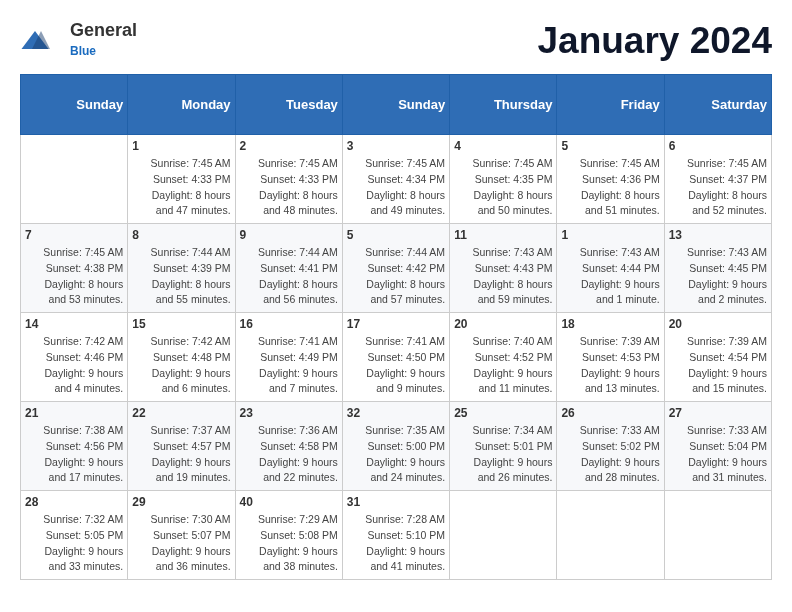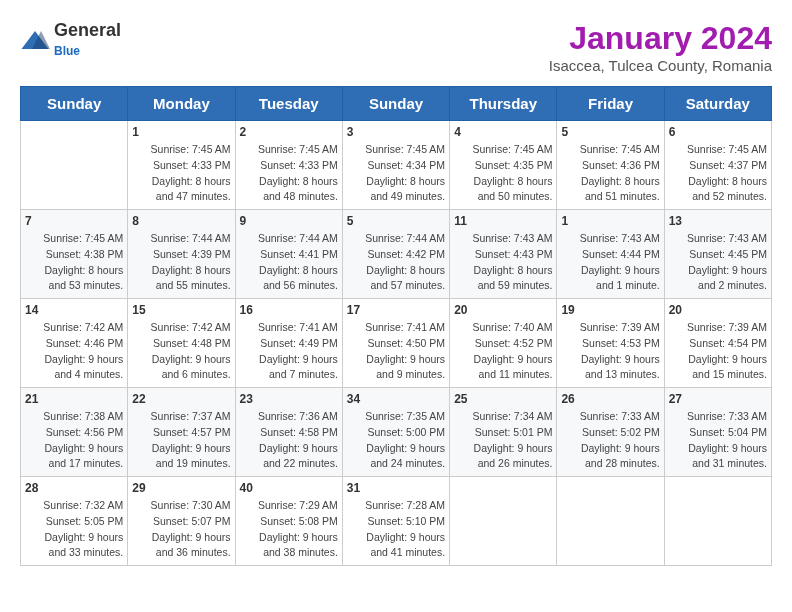--- a/index.html
+++ b/index.html
@@ -12,59 +12,59 @@
     }
     .header {
       display: flex;
       justify-content: space-between;
       align-items: flex-start;
       margin-bottom: 12px;
     }
     .logo {
       display: flex;
       align-items: center;
-      gap: 4px;
+      gap: 20px;
     }
     .logo-text-general {
       font-size: 18px;
       font-weight: bold;
       color: #333;
     }
     .logo-text-blue {
       font-size: 12px;
       font-weight: bold;
       color: #1a6bbf;
     }
     .logo-icon {
       width: 30px;
       height: 24px;
     }
     .title-block {
       text-align: right;
     }
     .month-title {
-      font-size: 32px;
-      font-weight: bold;
-      color: #a21caf;
+      font-size: 37px;
+      font-weight: bold;
+      color: #0f172a;
     }
     .location-title {
       font-size: 15px;
       color: #555;
     }
     .calendar {
       width: 100%;
       border-collapse: collapse;
       font-size: 11px;
     }
     .calendar th {
       background: #2f6db5;
       color: #fff;
-      padding: 8px 4px;
-      text-align: center;
-      font-size: 15px;
+      padding: 22px 4px;
+      text-align: right;
+      font-size: 13px;
       border: 1px solid #2060a8;
     }
     .calendar td {
       border: 1px solid #ccc;
       vertical-align: top;
       padding: 4px;
       width: calc(100% / 7);
       min-height: 80px;
       background: #fff;
     }
@@ -97,21 +97,20 @@
       <polygon points="20,4 38,28 2,28" fill="#2f6db5"></polygon>
       <polygon points="28,4 40,28 16,28" fill="#1a3e6e" opacity="0.5"></polygon>
     </svg>
     <div>
       <span class="logo-text-general">General</span><br>
       <span class="logo-text-blue">Blue</span>
     </div>
   </div>
   <div class="title-block">
     <div class="month-title">January 2024</div>
-    <div class="location-title">Isaccea, Tulcea County, Romania</div>
   </div>
 </div>
 
 <table class="calendar">
   <thead>
     <tr>
       <th>Sunday</th>
       <th>Monday</th>
       <th>Tuesday</th>
       <th>Sunday</th>
@@ -193,21 +192,21 @@
         </td>
         <td>
           <span class="day-num">17</span>
           <div class="day-info">Sunrise: 7:41 AM<br>Sunset: 4:50 PM<br>Daylight: 9 hours<br>and 9 minutes.</div>
         </td>
         <td>
           <span class="day-num">20</span>
           <div class="day-info">Sunrise: 7:40 AM<br>Sunset: 4:52 PM<br>Daylight: 9 hours<br>and 11 minutes.</div>
         </td>
         <td>
-          <span class="day-num">19</span>
+          <span class="day-num">18</span>
           <div class="day-info">Sunrise: 7:39 AM<br>Sunset: 4:53 PM<br>Daylight: 9 hours<br>and 13 minutes.</div>
         </td>
         <td>
           <span class="day-num">20</span>
           <div class="day-info">Sunrise: 7:39 AM<br>Sunset: 4:54 PM<br>Daylight: 9 hours<br>and 15 minutes.</div>
         </td>
       </tr>
       <tr>
         <td>
           <span class="day-num">21</span>
@@ -215,21 +214,21 @@
         </td>
         <td>
           <span class="day-num">22</span>
           <div class="day-info">Sunrise: 7:37 AM<br>Sunset: 4:57 PM<br>Daylight: 9 hours<br>and 19 minutes.</div>
         </td>
         <td>
           <span class="day-num">23</span>
           <div class="day-info">Sunrise: 7:36 AM<br>Sunset: 4:58 PM<br>Daylight: 9 hours<br>and 22 minutes.</div>
         </td>
         <td>
-          <span class="day-num">34</span>
+          <span class="day-num">32</span>
           <div class="day-info">Sunrise: 7:35 AM<br>Sunset: 5:00 PM<br>Daylight: 9 hours<br>and 24 minutes.</div>
         </td>
         <td>
           <span class="day-num">25</span>
           <div class="day-info">Sunrise: 7:34 AM<br>Sunset: 5:01 PM<br>Daylight: 9 hours<br>and 26 minutes.</div>
         </td>
         <td>
           <span class="day-num">26</span>
           <div class="day-info">Sunrise: 7:33 AM<br>Sunset: 5:02 PM<br>Daylight: 9 hours<br>and 28 minutes.</div>
         </td>

